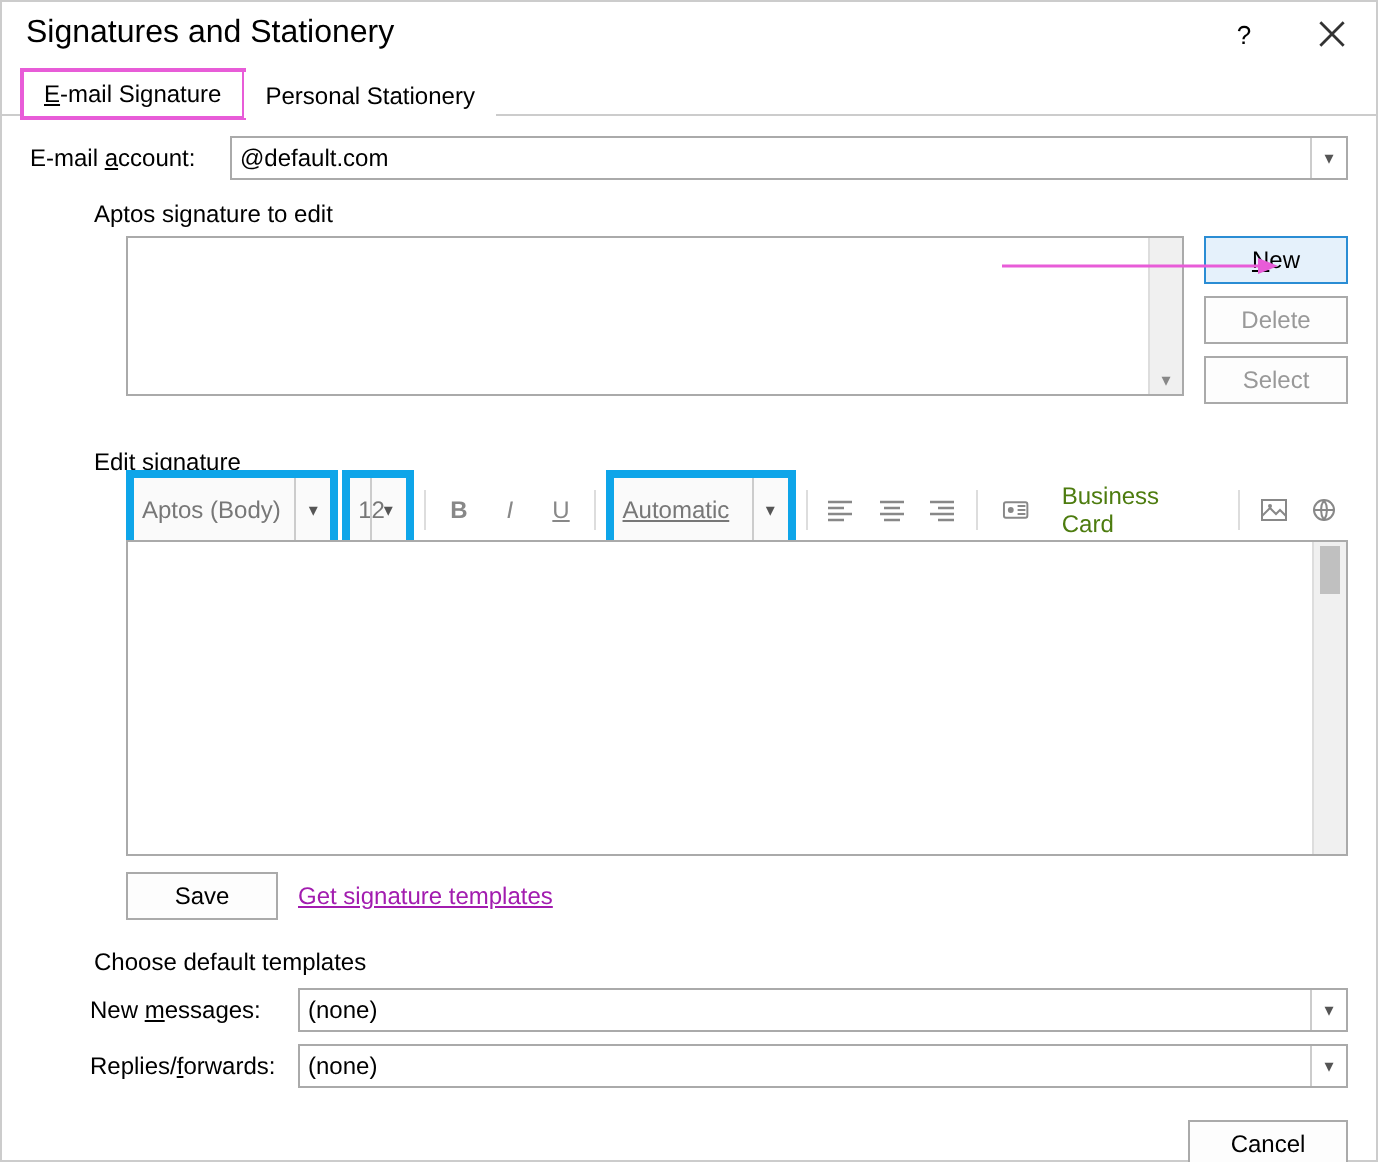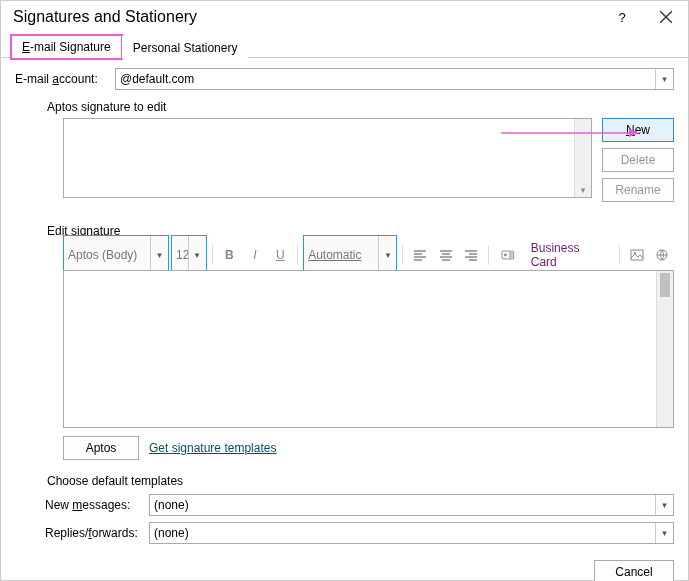--- a/index.html
+++ b/index.html
@@ -22,34 +22,34 @@
 .sig-row { display: flex; margin-left: 48px; margin-bottom: 6px; }
 .sig-list { flex: 1; height: 80px; border: 1px solid #aaa; background: #fff; position: relative; margin-right: 10px; }
 .sig-list-scroll { position: absolute; right: 0; top: 0; bottom: 0; width: 17px; background: #f0f0f0; border-left: 1px solid #ddd; display: flex; align-items: flex-end; justify-content: center; }
 .sig-btns { display: flex; flex-direction: column; gap: 6px; width: 72px; }
 .btn { height: 24px; border: 1px solid #aaa; background: #fdfdfd; display: flex; align-items: center; justify-content: center; cursor: pointer; }
 .btn:disabled, .btn.disabled { color: #999; }
 .btn.highlight { border: 1px solid #2a8dd4; background: #e5f1fb; }
 .arrow-annot { position: absolute; pointer-events: none; }
 .edit-lbl { margin: 16px 0 4px 32px; }
 .toolbar { display: flex; align-items: center; gap: 2px; margin-left: 48px; height: 26px; }
-.tb-combo { height: 40px; border: 1px solid #0ea5e9; background: #fafafa; display: flex; align-items: center; padding: 0 4px; position: relative; color: #777; }
+.tb-combo { height: 40px; border: 4px solid #0ea5e9; background: #fafafa; display: flex; align-items: center; padding: 0 4px; position: relative; color: #777; }
 .tb-combo .combo-arrow { border-left: 1px solid #ccc; }
 .tb-font { width: 108px; }
 .tb-size { width: 36px; }
 .tb-btn { width: 24px; height: 22px; display: flex; align-items: center; justify-content: center; color: #888; border: 1px solid transparent; }
 .tb-sep { width: 1px; height: 20px; background: #ddd; margin: 0 3px; }
 .tb-auto { width: 96px; text-decoration: underline; }
-.tb-biz { height: 22px; border: 1px solid transparent; display: flex; align-items: center; padding: 0 6px; color: #701a75; gap: 16px; }
+.tb-biz { height: 22px; border: 1px solid transparent; display: flex; align-items: center; padding: 0 6px; color: #4d7c0f; gap: 16px; }
 .editor { margin-left: 48px; height: 158px; border: 1px solid #aaa; background: #fff; position: relative; margin-top: 2px; }
 .editor-scroll { position: absolute; right: 0; top: 0; bottom: 0; width: 17px; background: #f0f0f0; border-left: 1px solid #ddd; }
 .editor-scroll-thumb { position: absolute; top: 2px; right: 3px; width: 10px; height: 24px; background: #c0c0c0; }
 .save-row { display: flex; align-items: center; gap: 10px; margin: 8px 0 8px 48px; }
 .save-btn { width: 76px; }
-.link { color: #0c4a6e; text-decoration: underline; cursor: pointer; }
+.link { color: #a21caf; text-decoration: underline; cursor: pointer; }
 .choose-lbl { margin: 6px 0 6px 32px; }
 .def-row { display: flex; align-items: center; margin-bottom: 6px; margin-left: 30px; }
 .def-label { width: 104px; }
 .footer { height: 42px; border-top: 0; display: flex; align-items: center; justify-content: flex-end; padding: 0 14px; gap: 6px; }
 .foot-btn { width: 80px; height: 24px; }
 .foot-btn.primary { border: 1px solid #2a8dd4; }
 .chev { font-size: 9px; color: #555; }
 svg.icon { width: 14px; height: 14px; }
 </style>
 </head>
@@ -90,21 +90,21 @@
           </div>
       </div>
       <div class="sig-btns">
         <button class="btn highlight">
             <span><u>N</u>ew</span>
           </button>
         <button class="btn disabled">
             <span>Delete</span>
           </button>
         <button class="btn disabled">
-            <span>Rename</span>
+            <span>Select</span>
           </button>
       </div>
       <svg class="arrow-annot" style="left:438px; top:10px;" width="140" height="10" viewBox="0 0 140 10">
         <line x1="0" y1="5" x2="128" y2="5" stroke="#e85cd8" stroke-width="1.5"></line>
         <polygon points="128,1 138,5 128,9" fill="#e85cd8"></polygon>
       </svg>
     </div>
 
     <div class="edit-lbl">Edi<u>t</u> signature</div>
     <div class="toolbar">
@@ -178,21 +178,21 @@
         </div>
     </div>
     <div class="editor">
       <div class="editor-scroll">
           <div class="editor-scroll-thumb"></div>
         </div>
     </div>
 
     <div class="save-row">
       <button class="btn save-btn">
-          <span>Aptos</span>
+          <span>Save</span>
         </button>
       <a class="link">Get signature templates</a>
     </div>
 
     <div class="choose-lbl">Choose default templates</div>
     <div class="def-row">
       <div class="def-label">New <u>m</u>essages:</div>
       <div class="combo">
         <span>(none)</span>
         <div class="combo-arrow">

